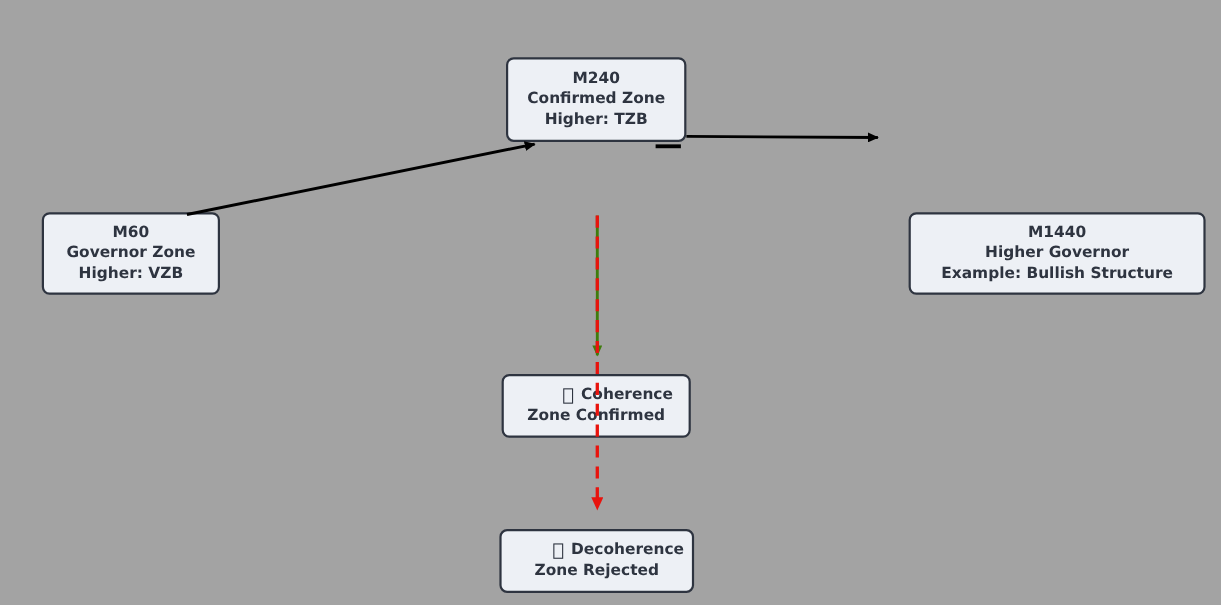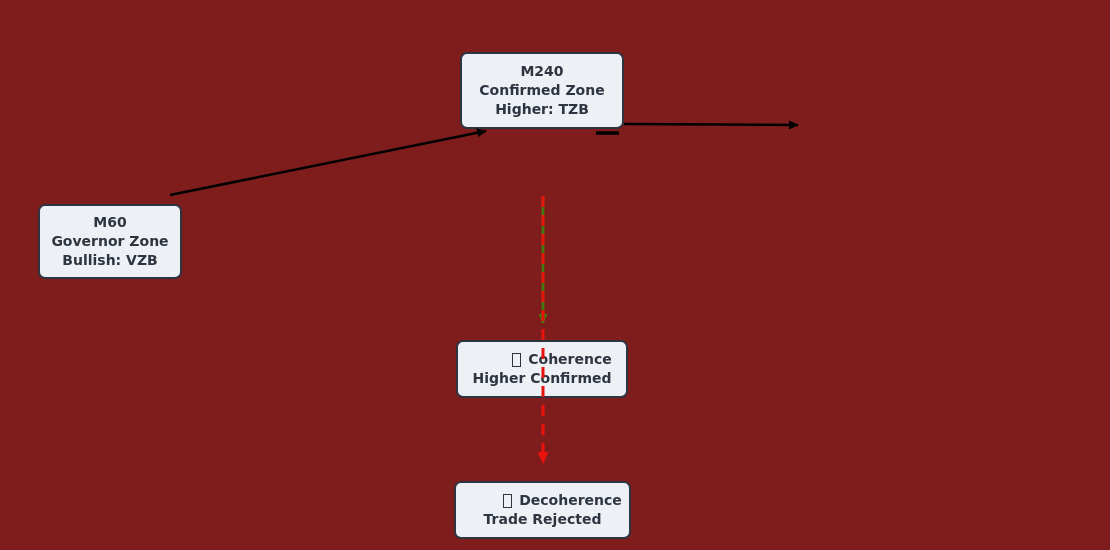--- a/index.html
+++ b/index.html
@@ -1,19 +1,19 @@
 <!DOCTYPE html>
 <html style="--node-fill: #edf0f5; --node-border: #2e3440; --text-color: #2e3440; --arrow-black: #000000; --arrow-red: #e8130d; --arrow-green: #3f7d0c;"><head>
 <meta charset="utf-8">
 <style>
   html,body{margin:0;padding:0;background:#ffffff;}
   #canvas{
     position:relative;
     width:1110px;height:550px;
-    background:#7f1d1d;
+    background:#a3a3a3;
     overflow:hidden;
     font-family:"DejaVu Sans","Liberation Sans",sans-serif;
   }
   .node{
     position:absolute;
     box-sizing:border-box;
     background:var(--node-fill,#edf0f5);
     border:2.5px solid var(--node-border,#2e3440);
     border-radius:7px;
     display:flex;
@@ -54,41 +54,46 @@
 <body>
 
 <div id="canvas">
 
   <div class="node" style="left:460px;top:52px;width:164px;height:77px;">
     <div class="line">M240</div>
     <div class="line">Confirmed Zone</div>
     <div class="line">Higher: TZB</div>
   </div>
 
-  <div class="node" style="left:38px;top:204px;width:144px;height:75px;">
+  <div class="node" style="left:38px;top:193px;width:162px;height:75px;">
     <div class="line">M60</div>
     <div class="line">Governor Zone</div>
-    <div class="line">Bullish: VZB</div>
+    <div class="line">Higher: VZB</div>
   </div>
 
+  <div class="node" style="left:826px;top:193px;width:270px;height:75px;">
+    <div class="line">M1440</div>
+    <div class="line">Higher Governor</div>
+    <div class="line">Example: Bullish Structure</div>
+  </div>
 
   <div class="node" style="left:456px;top:340px;width:172px;height:58px;">
     <div class="line title-line">
       <span class="tofu"></span>
       <span>Coherence</span>
     </div>
-    <div class="line">Higher Confirmed</div>
+    <div class="line">Zone Confirmed</div>
   </div>
 
   <div class="node" style="left:454px;top:481px;width:177px;height:58px;">
     <div class="line title-line">
       <span class="tofu"></span>
       <span>Decoherence</span>
     </div>
-    <div class="line">Trade Rejected</div>
+    <div class="line">Zone Rejected</div>
   </div>
 
   <svg id="edges" width="1110" height="550" viewBox="0 0 1110 550">
     <defs>
       <marker id="ah-black" markerWidth="11" markerHeight="9" refX="9" refY="4.5" orient="auto" markerUnits="userSpaceOnUse">
         <path d="M0,0 L10,4.5 L0,9 Z" class="head-black"></path>
       </marker>
       <marker id="ah-red" markerWidth="13" markerHeight="11" refX="10" refY="5.5" orient="auto" markerUnits="userSpaceOnUse">
         <path d="M0,0 L12,5.5 L0,11 Z" class="head-red"></path>
       </marker>

